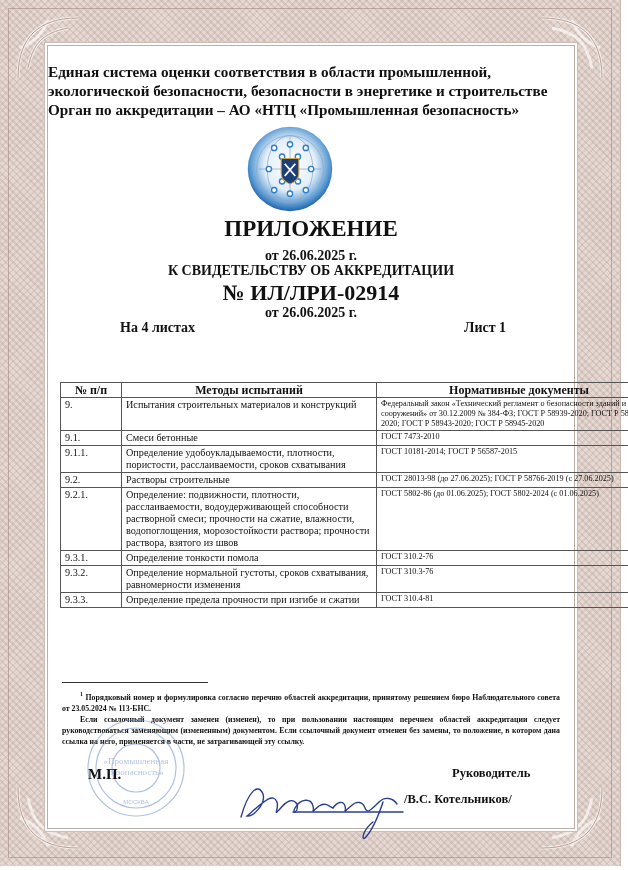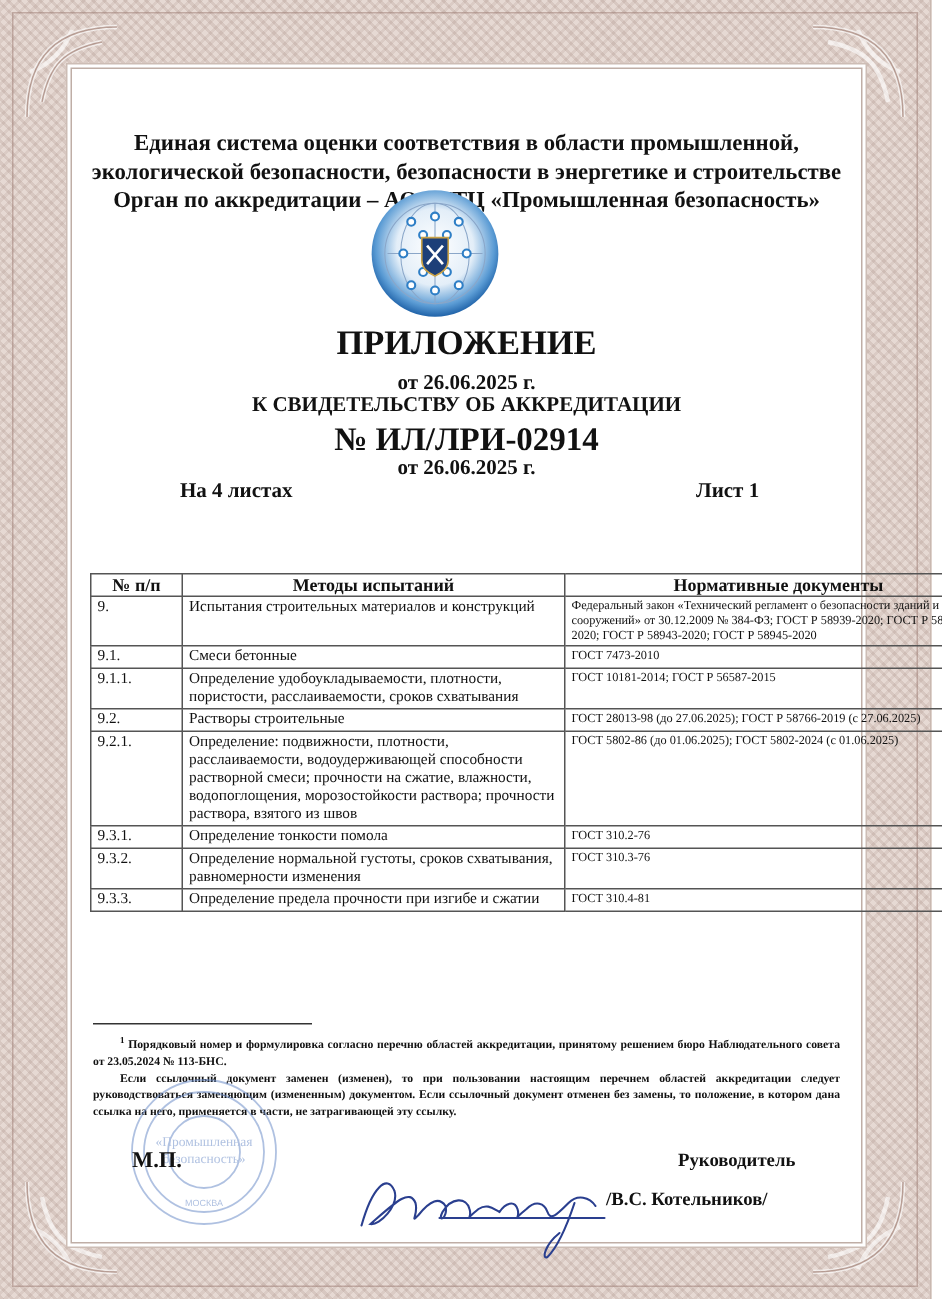--- a/index.html
+++ b/index.html
@@ -26,21 +26,21 @@
   .corner.tr { right: 8px; top: 8px; transform: scaleX(-1); }
   .corner.bl { left: 8px; bottom: 8px; transform: scaleY(-1); }
   .corner.br { right: 8px; bottom: 8px; transform: scale(-1,-1); }
   .paper {
     position: absolute; left: 48px; top: 46px; width: 526px; height: 782px;
     background: #fff;
     box-shadow: 0 0 0 1px #bfaea6, 0 0 0 3px #fff, 0 0 0 4px #cdbdb5;
   }
   .header {
     position: absolute; left: 0; right: 0; top: 16px;
-    text-align: center; font-weight: bold; font-size: 15.2px; line-height: 19px; margin-top: 24px;
+    font-weight: bold; font-size: 15.2px; line-height: 19px;
   }
   .logo { position: absolute; left: 198px; top: 79px; width: 88px; height: 88px; }
   .title { position: absolute; left: 0; right: 0; top: 170px; text-align: center; font-weight: bold; font-size: 23px; }
   .t-line { position: absolute; left: 0; right: 0; text-align: center; font-weight: bold; }
   .date1 { top: 202px; font-size: 14px; }
   .to-cert { top: 217px; font-size: 14px; }
   .cert-no { top: 234px; font-size: 22px; }
   .date2 { top: 259px; font-size: 14px; }
   .sheets { position: absolute; left: 72px; top: 274px; font-weight: bold; font-size: 14px; }
   .sheet-no { position: absolute; left: 416px; top: 274px; font-weight: bold; font-size: 14px; }

